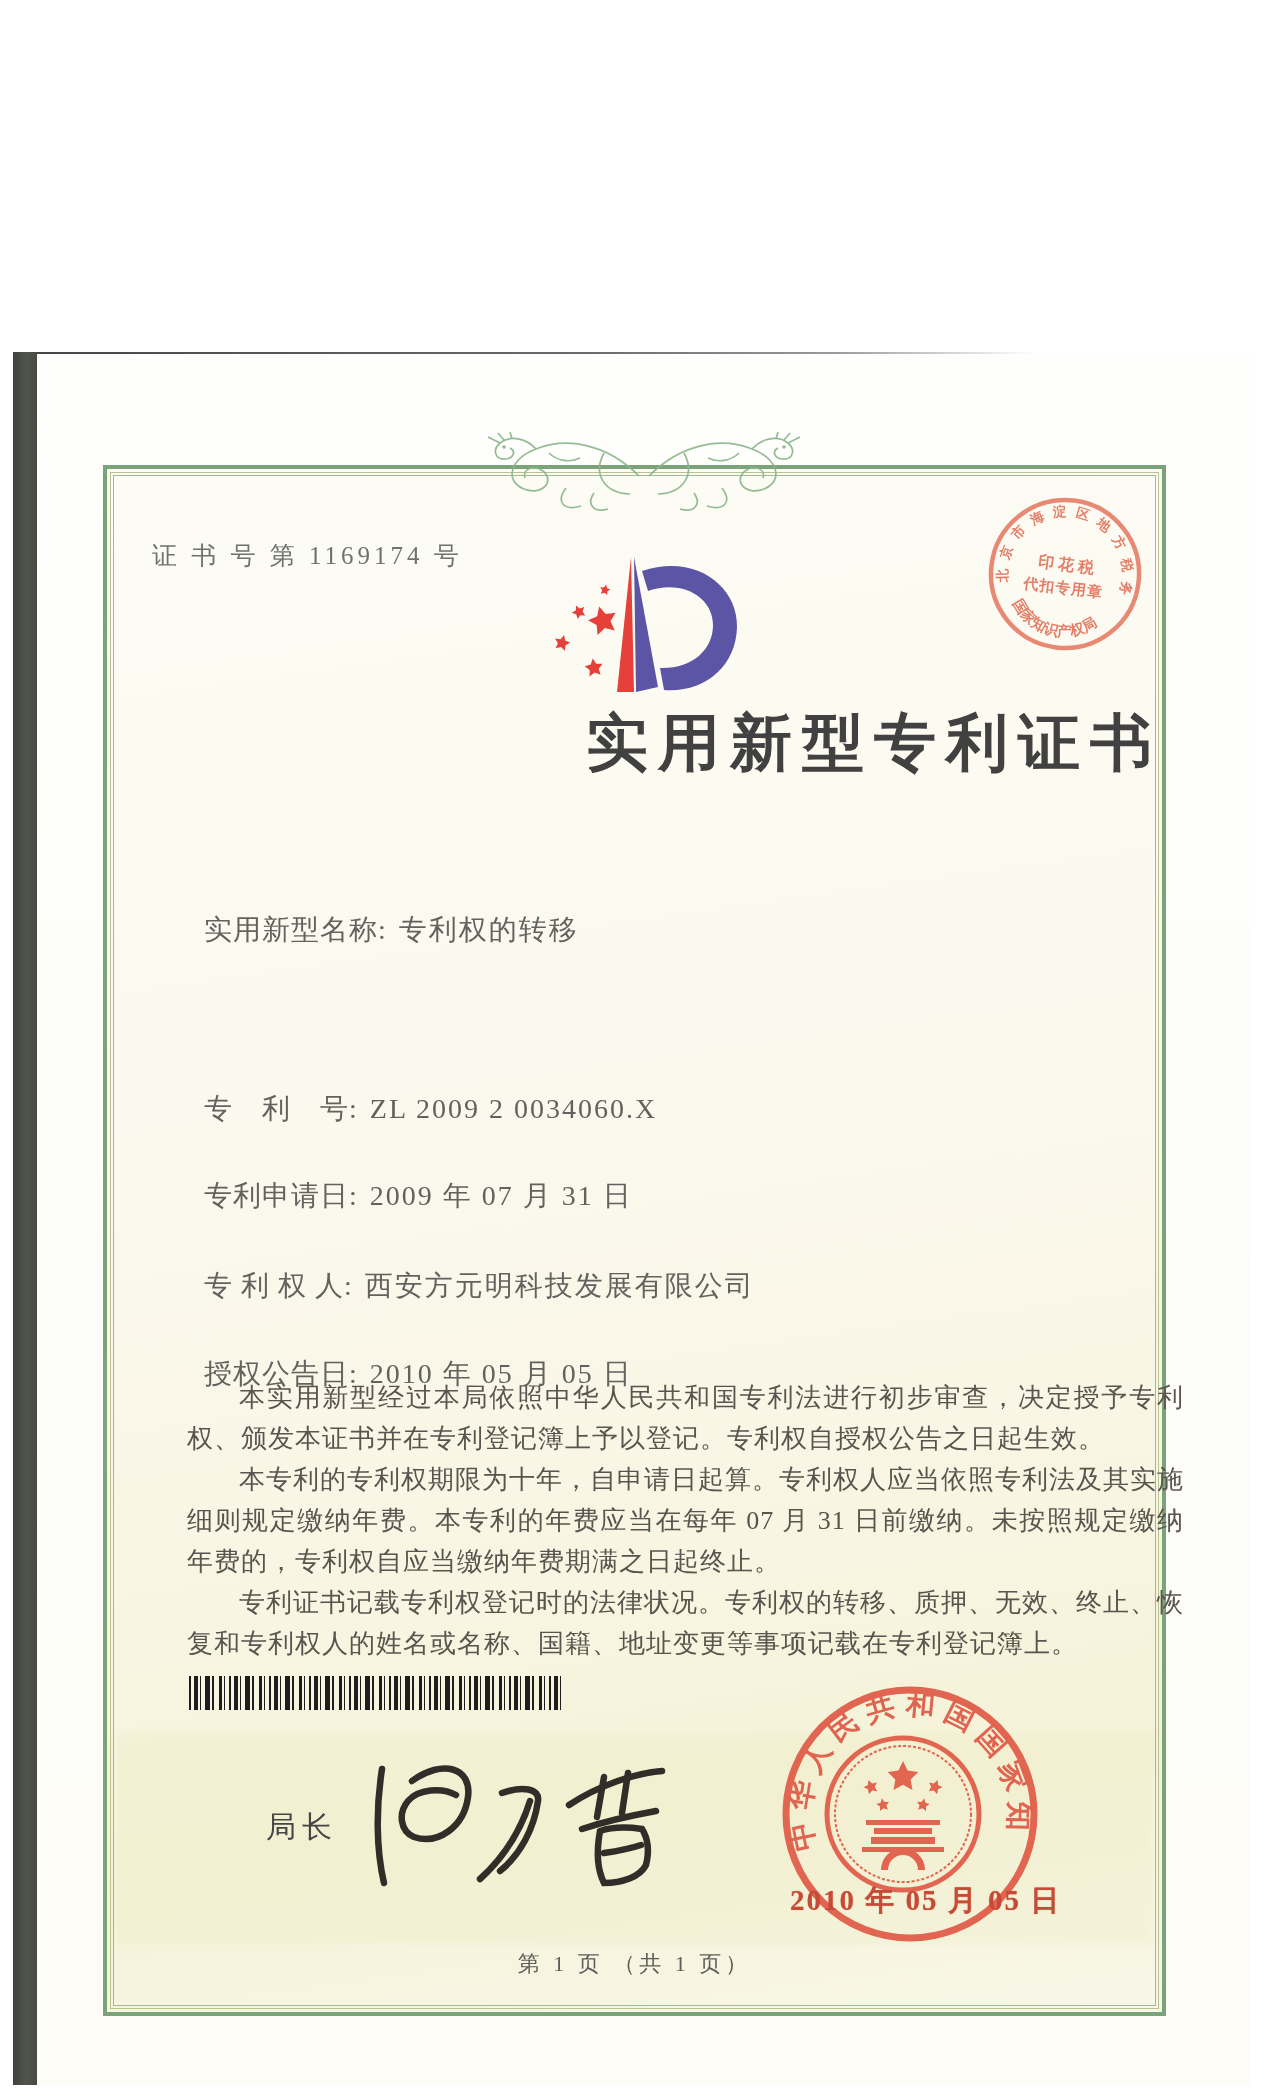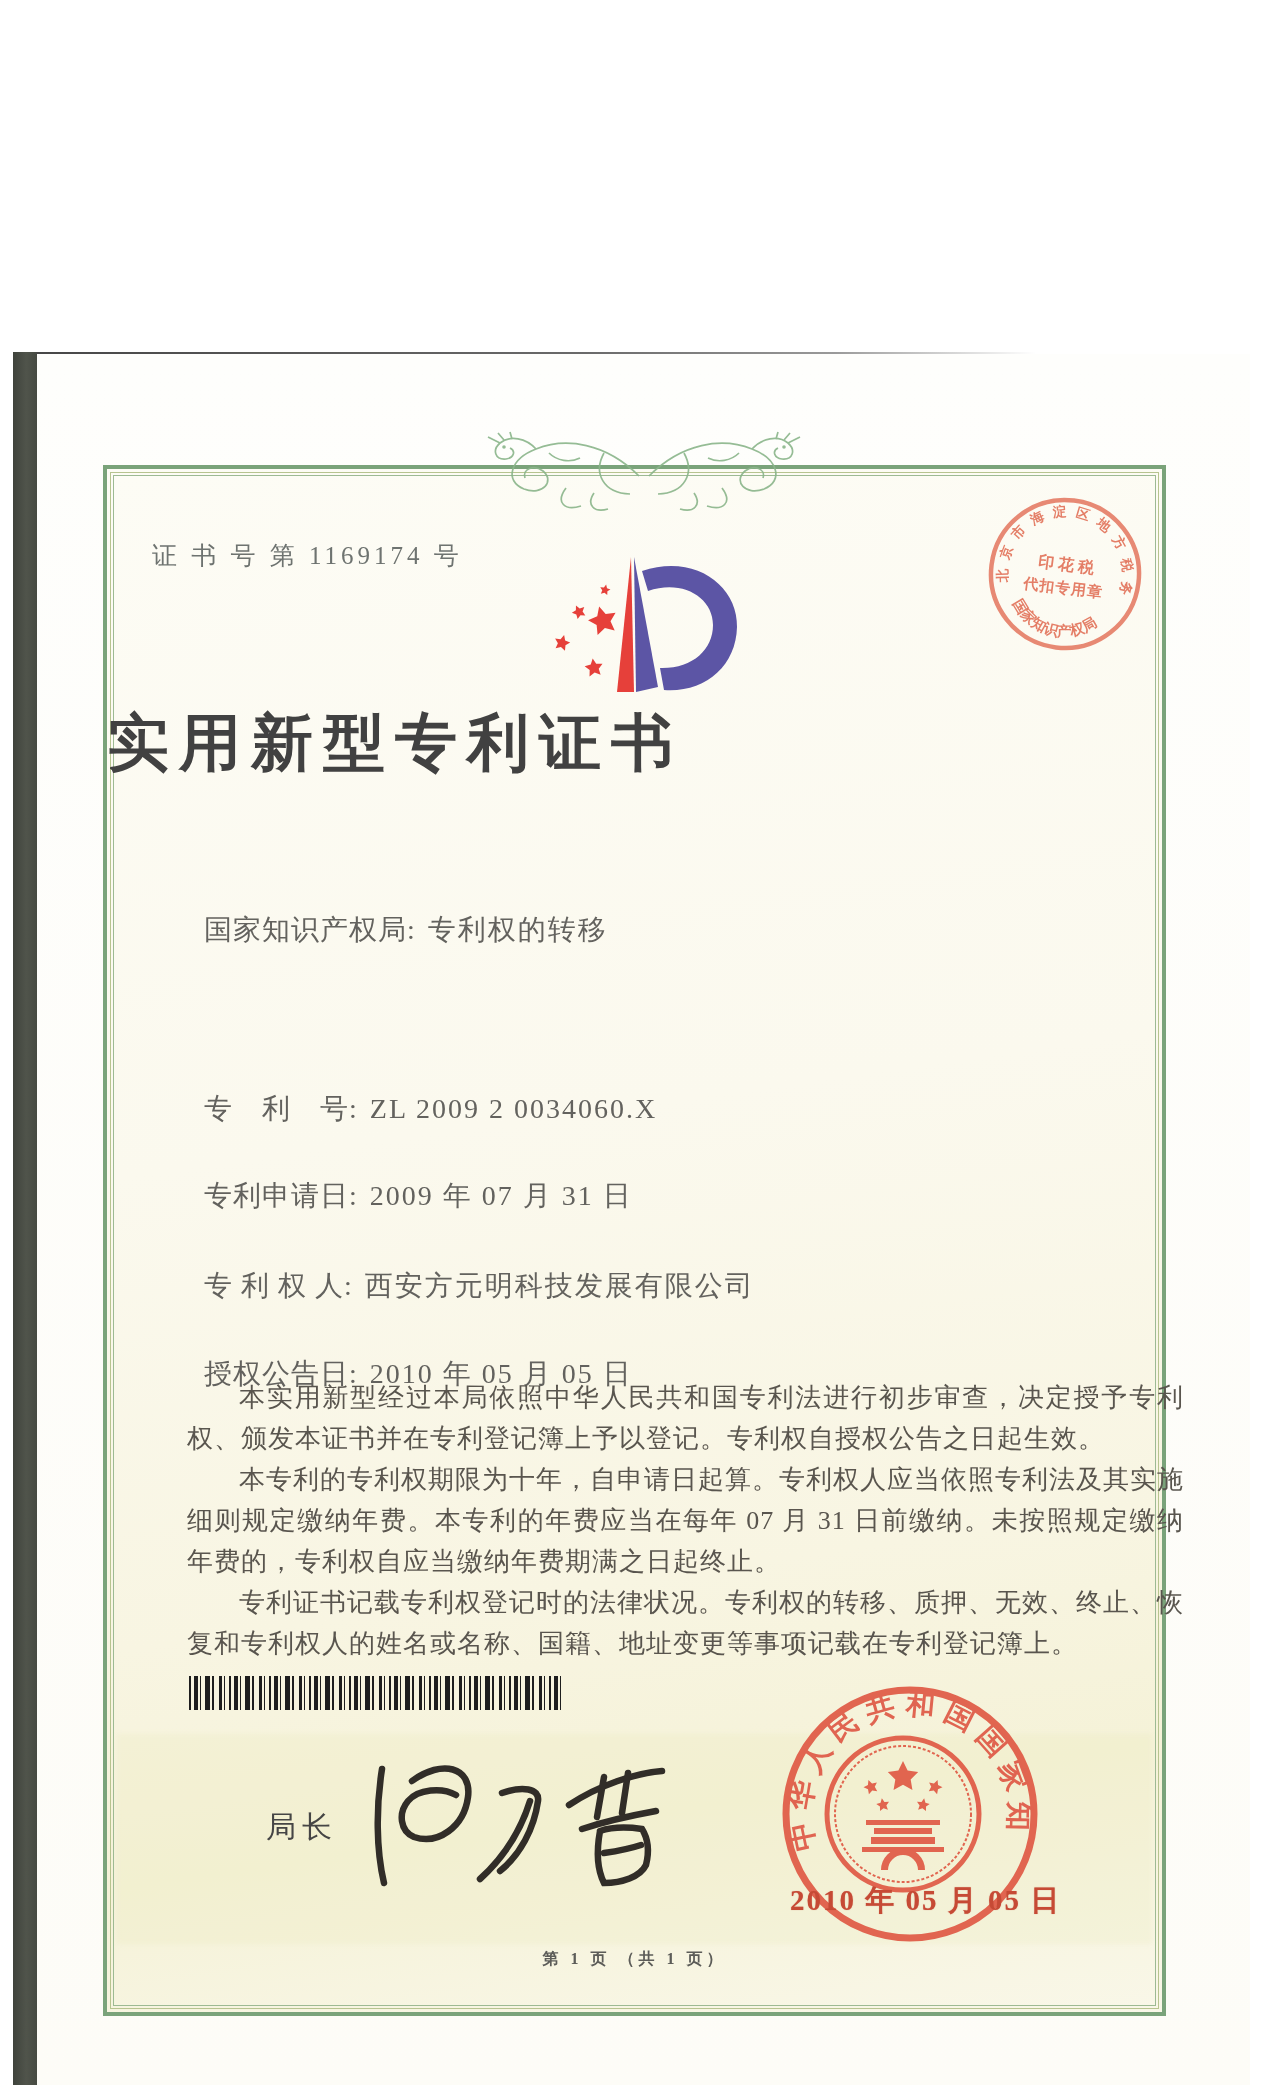--- a/index.html
+++ b/index.html
@@ -22,21 +22,21 @@
   .frame-inner{position:absolute;inset:3px;border:1px solid #b7c48f;pointer-events:none;}
   .frame-inner2{position:absolute;inset:6px;border:1px solid #9dba93;pointer-events:none;}
   .sig-tint{position:absolute;left:10px;right:10px;top:1265px;height:210px;
     background:rgba(232,230,180,0.22);filter:blur(2px);}
   .ornament{position:absolute;left:347px;top:-38px;width:380px;height:85px;}
   .cert-number{position:absolute;left:45px;top:70px;font-size:25px;color:#6e7370;
     letter-spacing:4px;white-space:pre;}
   .logo{position:absolute;left:417px;top:82px;width:260px;height:170px;}
   .tax-stamp{position:absolute;left:873px;top:20px;width:170px;height:170px;
     transform:rotate(7deg);opacity:.85;}
-  .title{position:absolute;left:0;top:232px;width:100%;text-align:left;
+  .title{position:absolute;left:0;top:232px;width:100%;text-align:right;
     font-size:62px;font-weight:bold;color:#414141;letter-spacing:10px;}
   .field-row{position:absolute;left:69px;font-size:28px;color:#63625e;white-space:pre;}
   .field-label{letter-spacing:1px;}
   .field-value{margin-left:12px;letter-spacing:2px;}
   .row-0{top:410px;} .row-1{top:500px;} .row-2{top:589px;text-align:center;}
   .row-3{top:676px;} .row-4{top:766px;} .row-5{top:854px;font-family:Liberation Serif, serif;}
   .paragraphs{position:absolute;left:80px;top:908px;width:997px;
     font-size:26px;line-height:41px;color:#59554e;text-align:justify;letter-spacing:1px;}
   .paragraphs p{margin:0;text-indent:2em;}
   .barcode{position:absolute;left:82px;top:1207px;width:376px;height:34px;
@@ -48,21 +48,21 @@
       #1e1e1e 23px 25px,rgba(0,0,0,0) 25px 30px,
       #1e1e1e 30px 33px,rgba(0,0,0,0) 33px 35px,
       #1e1e1e 35px 36px,rgba(0,0,0,0) 36px 40px);}
   .commissioner{position:absolute;left:159px;top:1338px;font-size:30px;color:#454545;
     letter-spacing:6px;font-family:"Liberation Sans","DejaVu Sans",sans-serif;}
   .signature{position:absolute;left:247px;top:1272px;width:320px;height:170px;}
   .office-seal{position:absolute;left:663px;top:1205px;width:280px;height:280px;opacity:.92;}
   .seal-date{position:absolute;left:683px;top:1412px;font-size:29px;color:#c64a35;
     letter-spacing:2px;white-space:pre;font-weight:bold;text-shadow:0 0 1px rgba(198,74,53,.5);}
   .footer{position:absolute;left:0;top:1480px;width:100%;text-align:center;
-    font-size:16px;color:#5c5c58;letter-spacing:4px;font-weight:bold;}
+    font-size:22px;color:#5c5c58;letter-spacing:4px;}
   svg text{font-family:"Liberation Serif","DejaVu Serif",serif;}
 </style>
 </head>
 <body>
 
 <div class="spine"></div>
 <div class="scan-topline"></div>
 <div class="paper-edge"></div>
 
 <div class="frame">
@@ -116,21 +116,21 @@
     <text font-size="14.5" fill="#e0694f" font-weight="bold">
       <textPath href="#taxBottom" textLength="100" lengthAdjust="spacing">国家知识产权局</textPath>
     </text>
     <text x="85" y="81" text-anchor="middle" font-size="16" fill="#e0694f" font-weight="bold">印 花 税</text>
     <text x="85" y="104" text-anchor="middle" font-size="15" letter-spacing="1" fill="#e0694f" font-weight="bold">代扣专用章</text>
   </svg>
 
   <div class="title">实用新型专利证书</div>
 
   <div class="field-row row-0">
-    <span class="field-label">国家知识产权局:</span><span class="field-value">专利权的转移</span>
+    <span class="field-label">实用新型名称:</span><span class="field-value">专利权的转移</span>
   </div>
   <div class="field-row row-2">
     <span class="field-label">专　利　号:</span><span class="field-value">ZL 2009 2 0034060.X</span>
   </div>
   <div class="field-row row-3">
     <span class="field-label">专利申请日:</span><span class="field-value">2009 年 07 月 31 日</span>
   </div>
   <div class="field-row row-4">
     <span class="field-label">专 利 权 人:</span><span class="field-value">西安方元明科技发展有限公司</span>
   </div>

